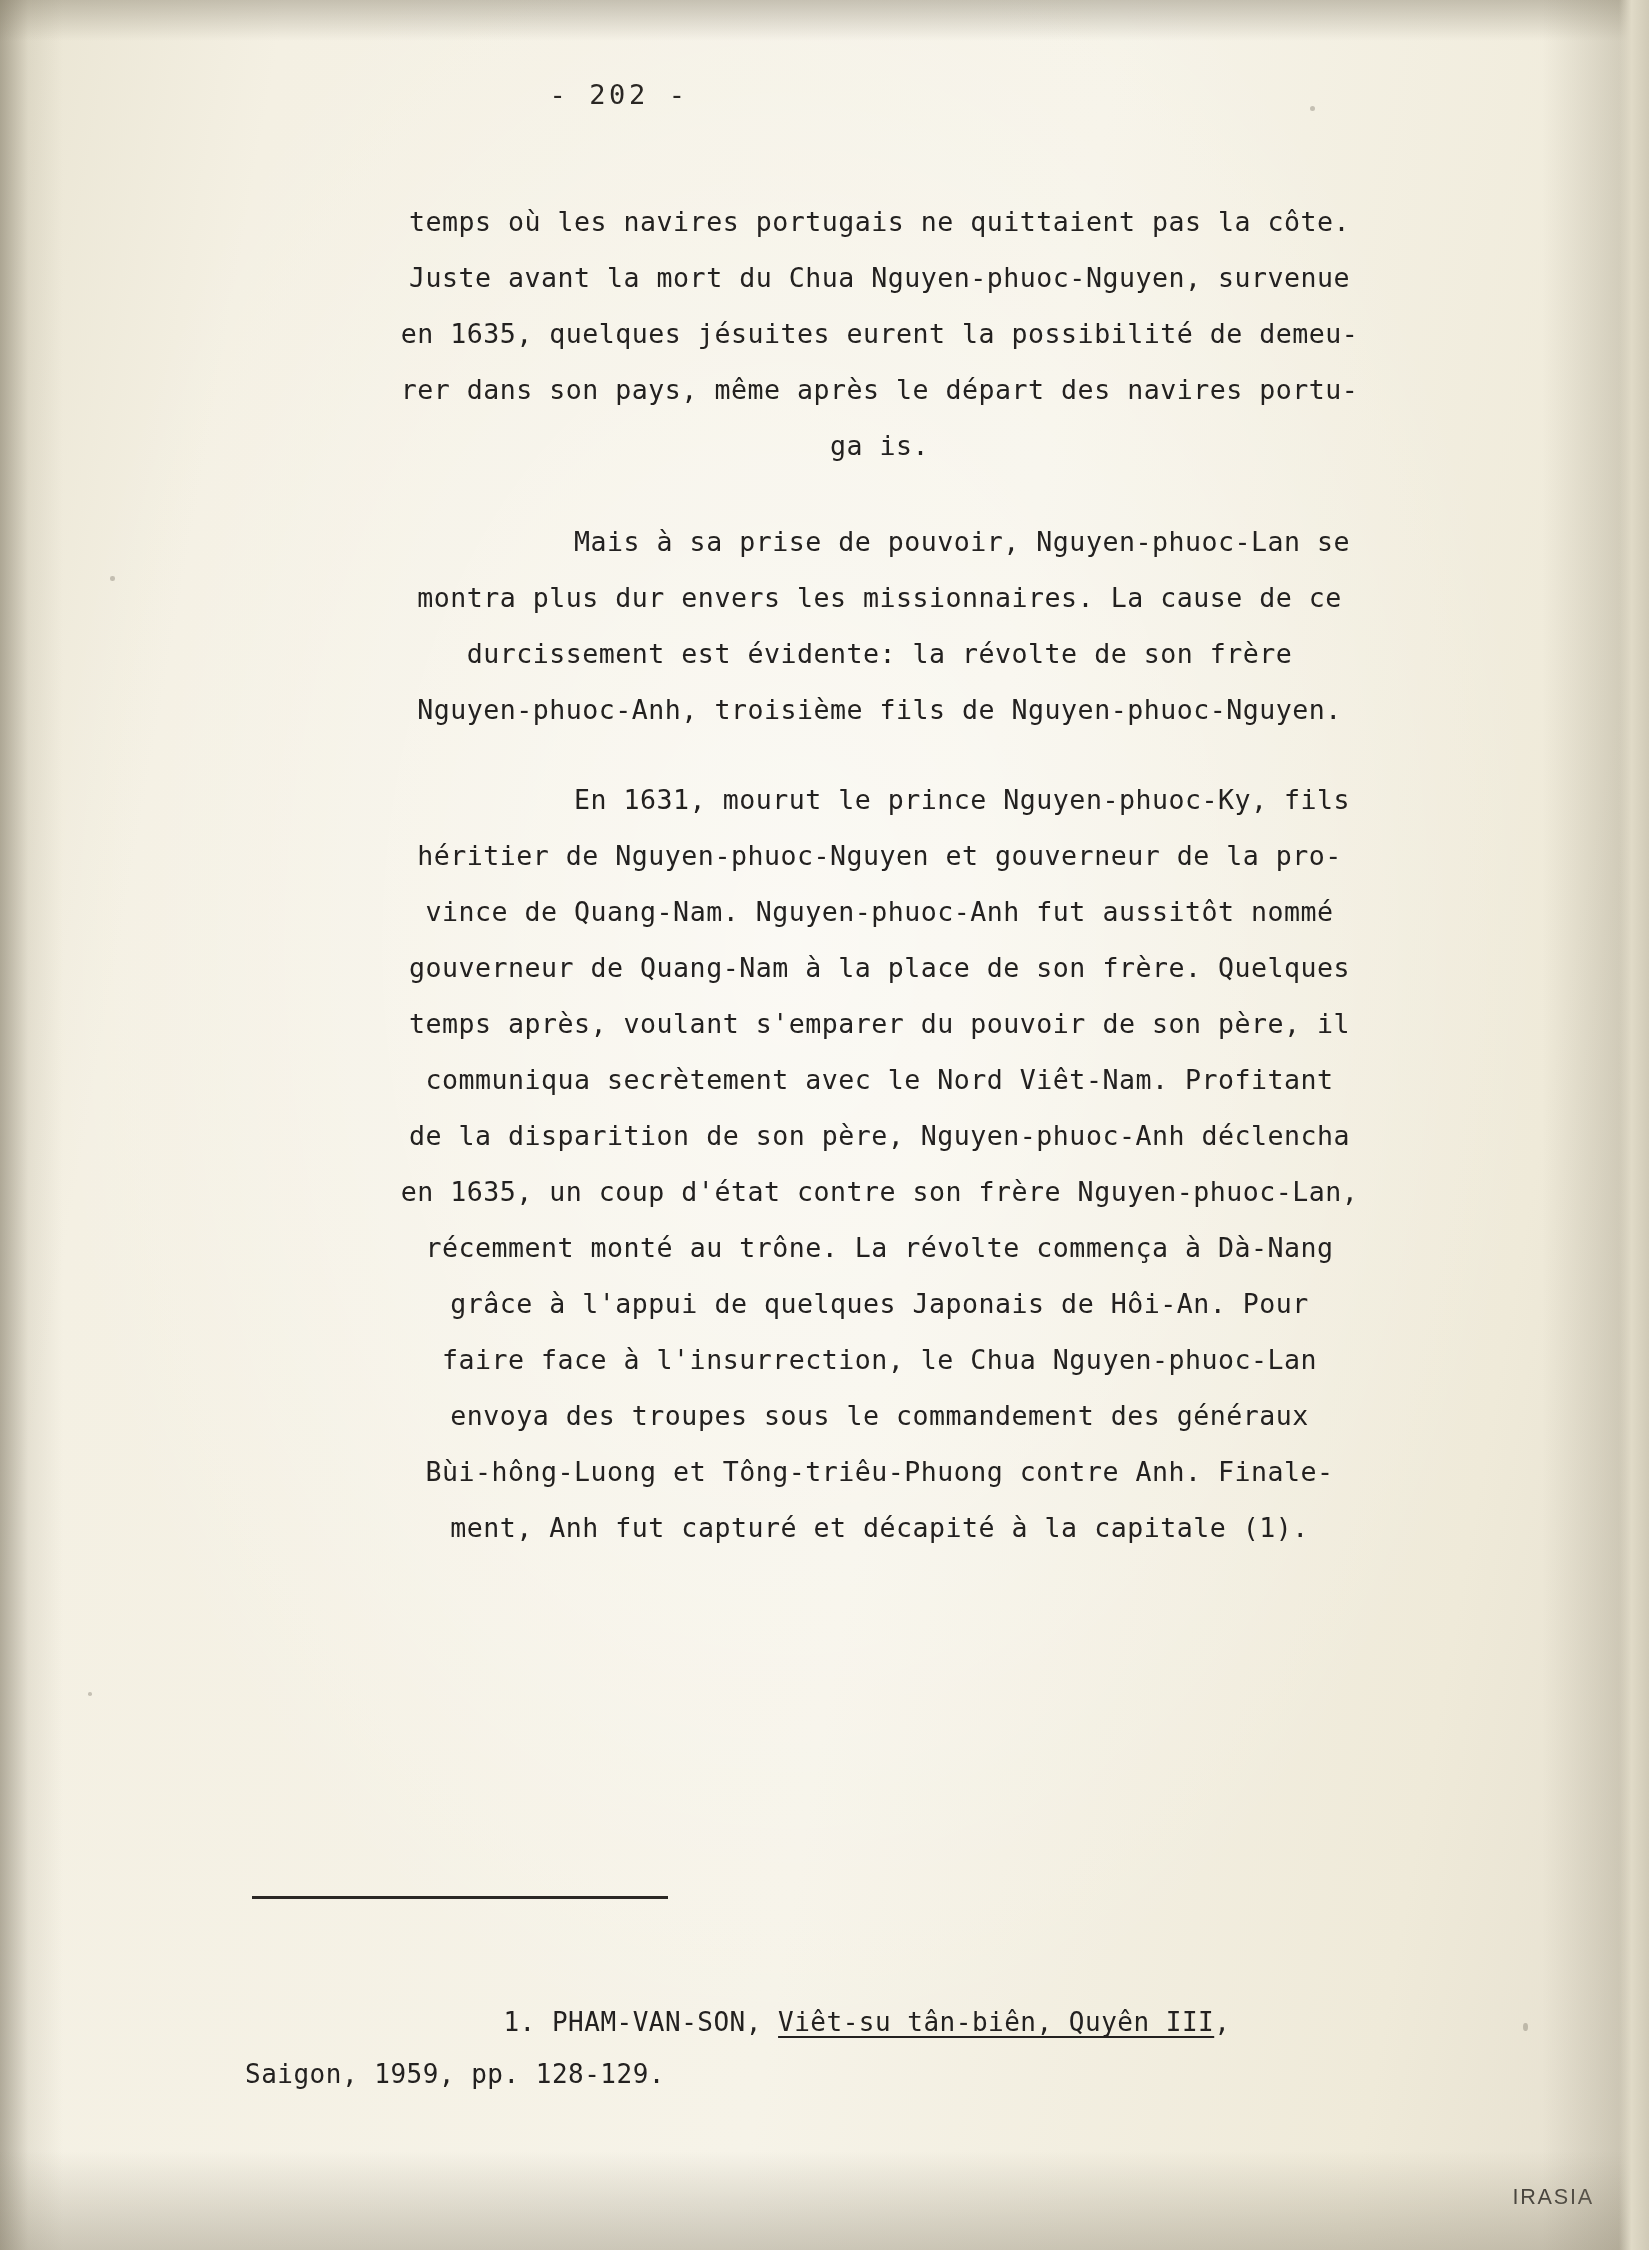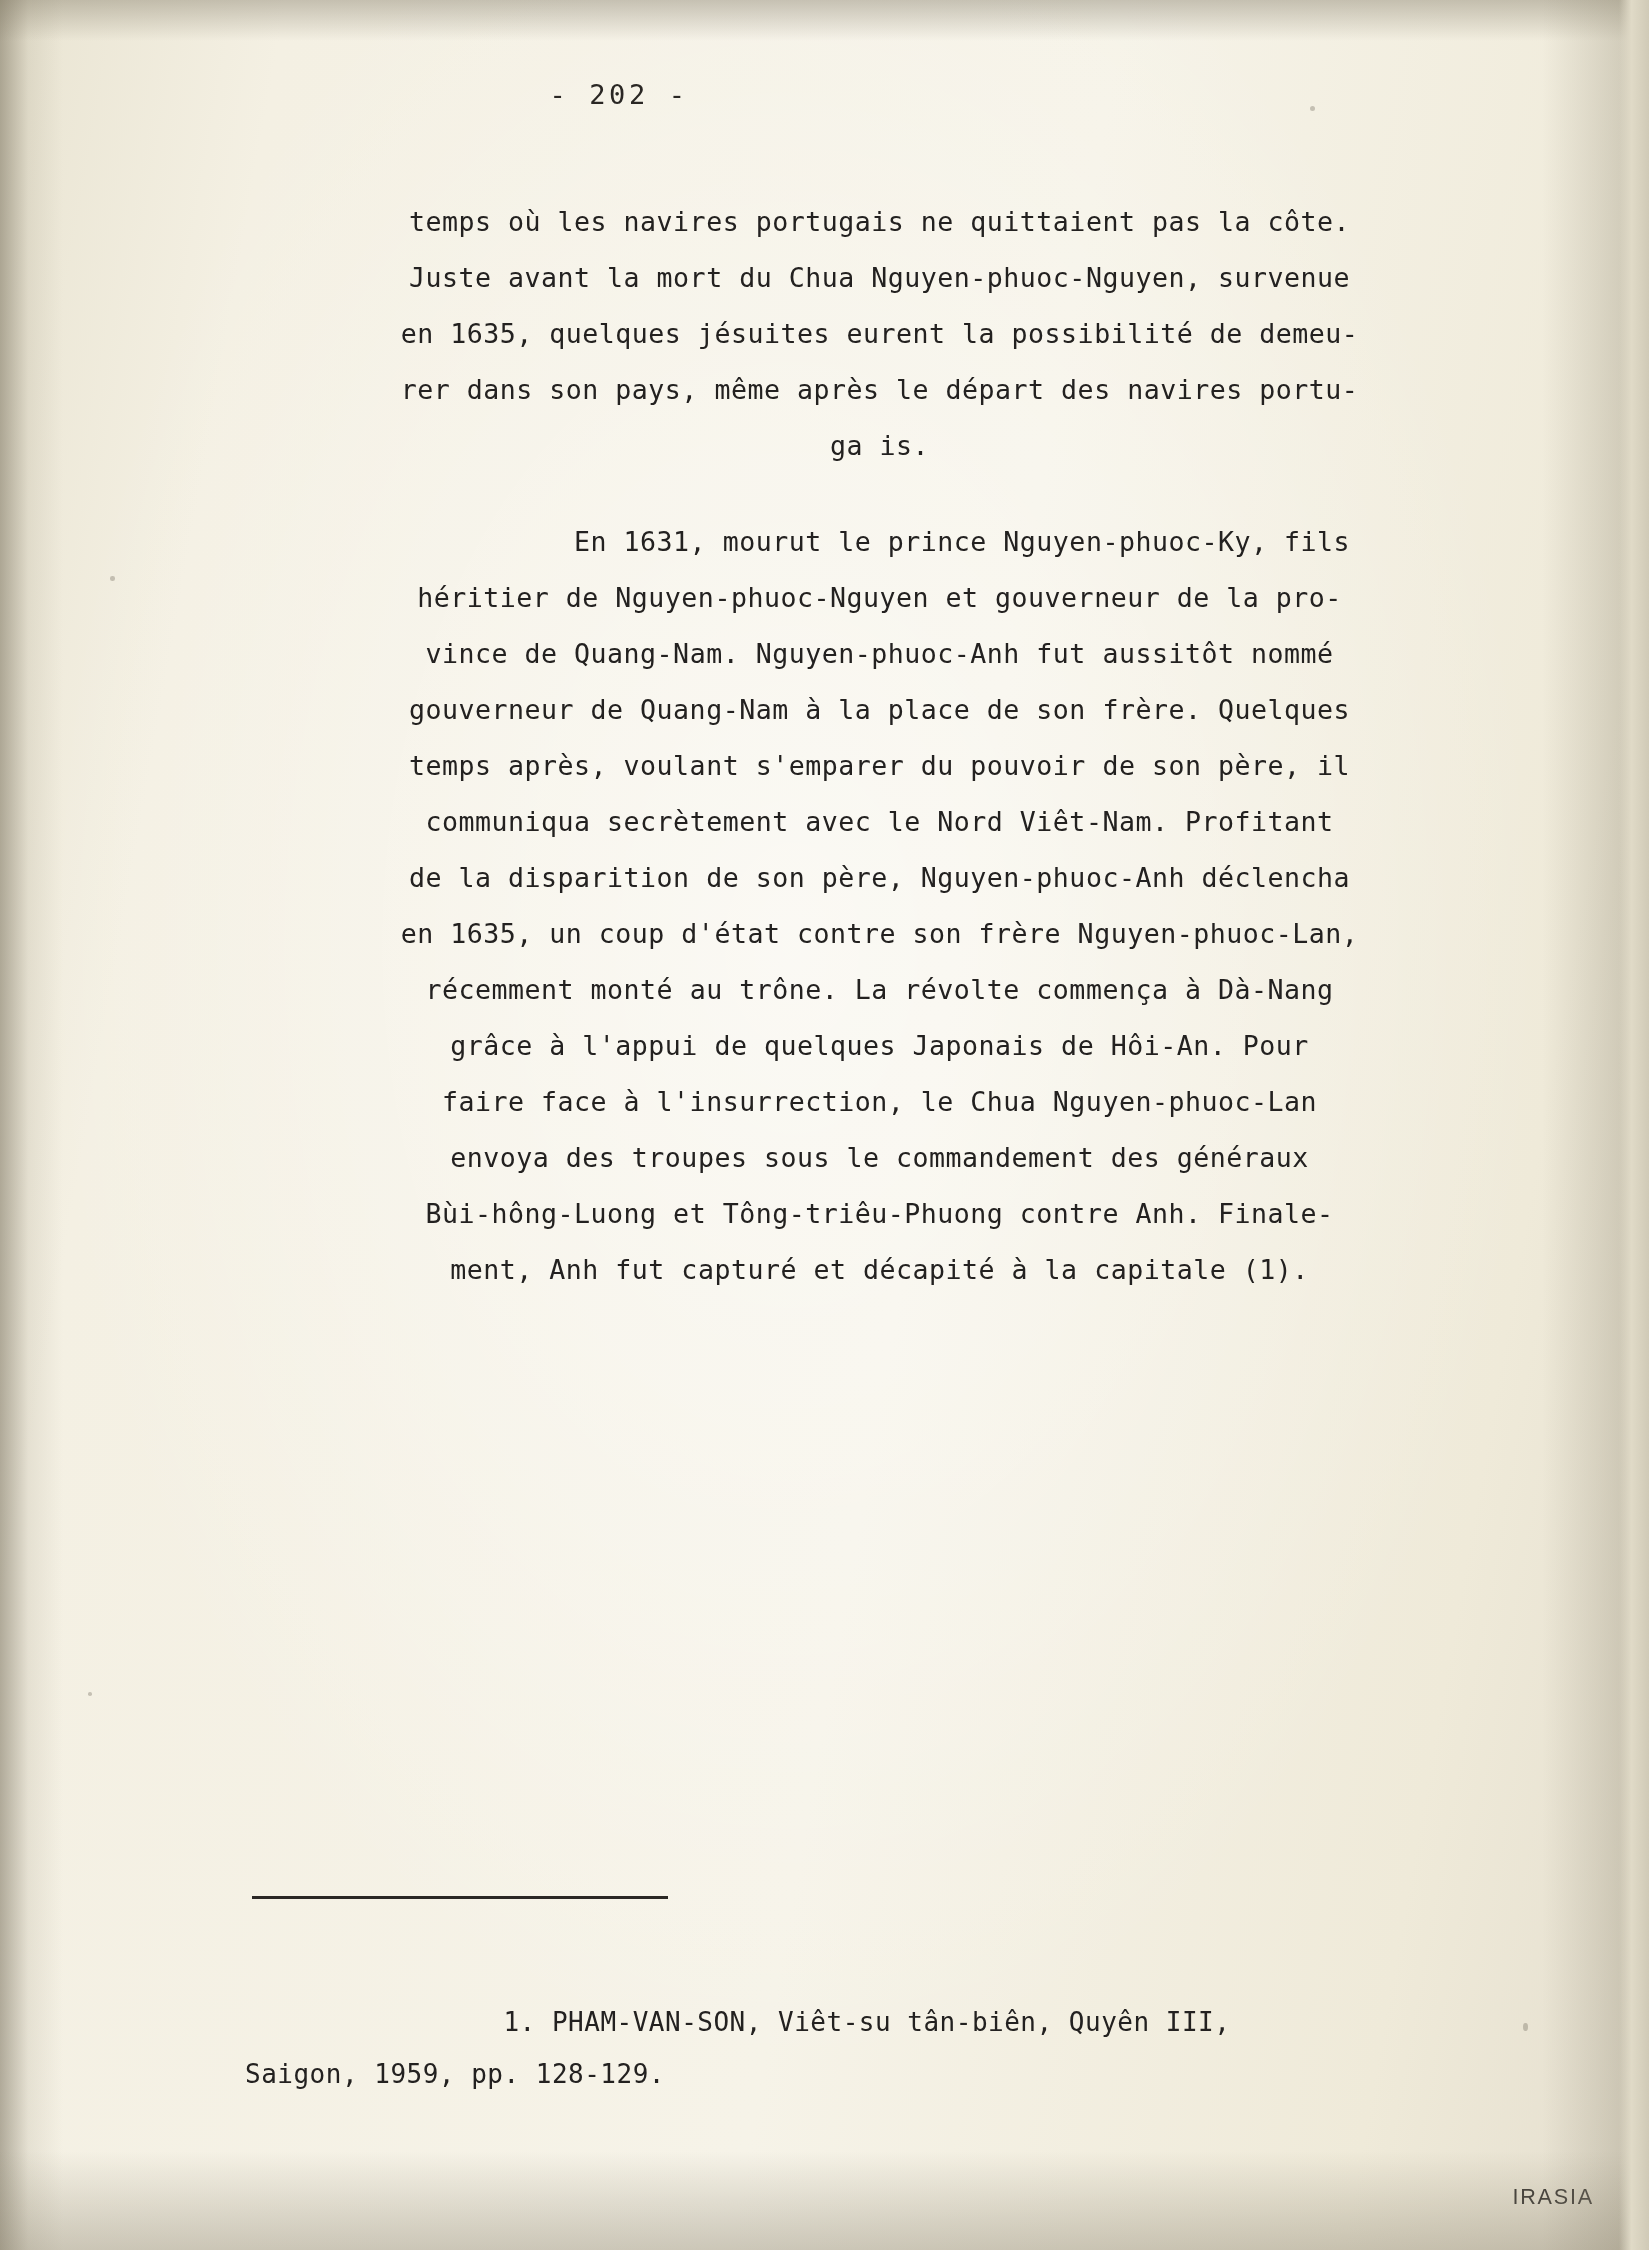--- a/index.html
+++ b/index.html
@@ -111,20 +111,21 @@
     left: 245px;
     top: 1944px;
     width: 1278px;
     color: #232120;
     font-size: 26px;
     line-height: 52px;
     letter-spacing: 0.5px;
     white-space: pre-wrap;
   }
   .u {
+    text-decoration: underline;
     text-underline-offset: 4.5px;
     margin-top: 12px;
   }
 
   .watermark {
     position: absolute;
     right: 56px;
     bottom: 40px;
     font-family: "Liberation Sans", sans-serif;
     font-size: 21.6px;
@@ -148,20 +149,24 @@
   <div class="content">
 
     <div class="folio">- 202 -</div>
 
     <div class="body-text">
       <p class="para first">temps où les navires portugais ne quittaient pas la côte.
 Juste avant la mort du Chua Nguyen-phuoc-Nguyen, survenue
 en 1635, quelques jésuites eurent la possibilité de demeu-
 rer dans son pays, même après le départ des navires portu-
 ga is.</p>
+      <p class="para">          Mais à sa prise de pouvoir, Nguyen-phuoc-Lan se
+montra plus dur envers les missionnaires. La cause de ce
+durcissement est évidente: la révolte de son frère
+Nguyen-phuoc-Anh, troisième fils de Nguyen-phuoc-Nguyen.</p>
       <p class="para">          En 1631, mourut le prince Nguyen-phuoc-Ky, fils
 héritier de Nguyen-phuoc-Nguyen et gouverneur de la pro-
 vince de Quang-Nam. Nguyen-phuoc-Anh fut aussitôt nommé
 gouverneur de Quang-Nam à la place de son frère. Quelques
 temps après, voulant s'emparer du pouvoir de son père, il
 communiqua secrètement avec le Nord Viêt-Nam. Profitant
 de la disparition de son père, Nguyen-phuoc-Anh déclencha
 en 1635, un coup d'état contre son frère Nguyen-phuoc-Lan,
 récemment monté au trône. La révolte commença à Dà-Nang
 grâce à l'appui de quelques Japonais de Hôi-An. Pour

